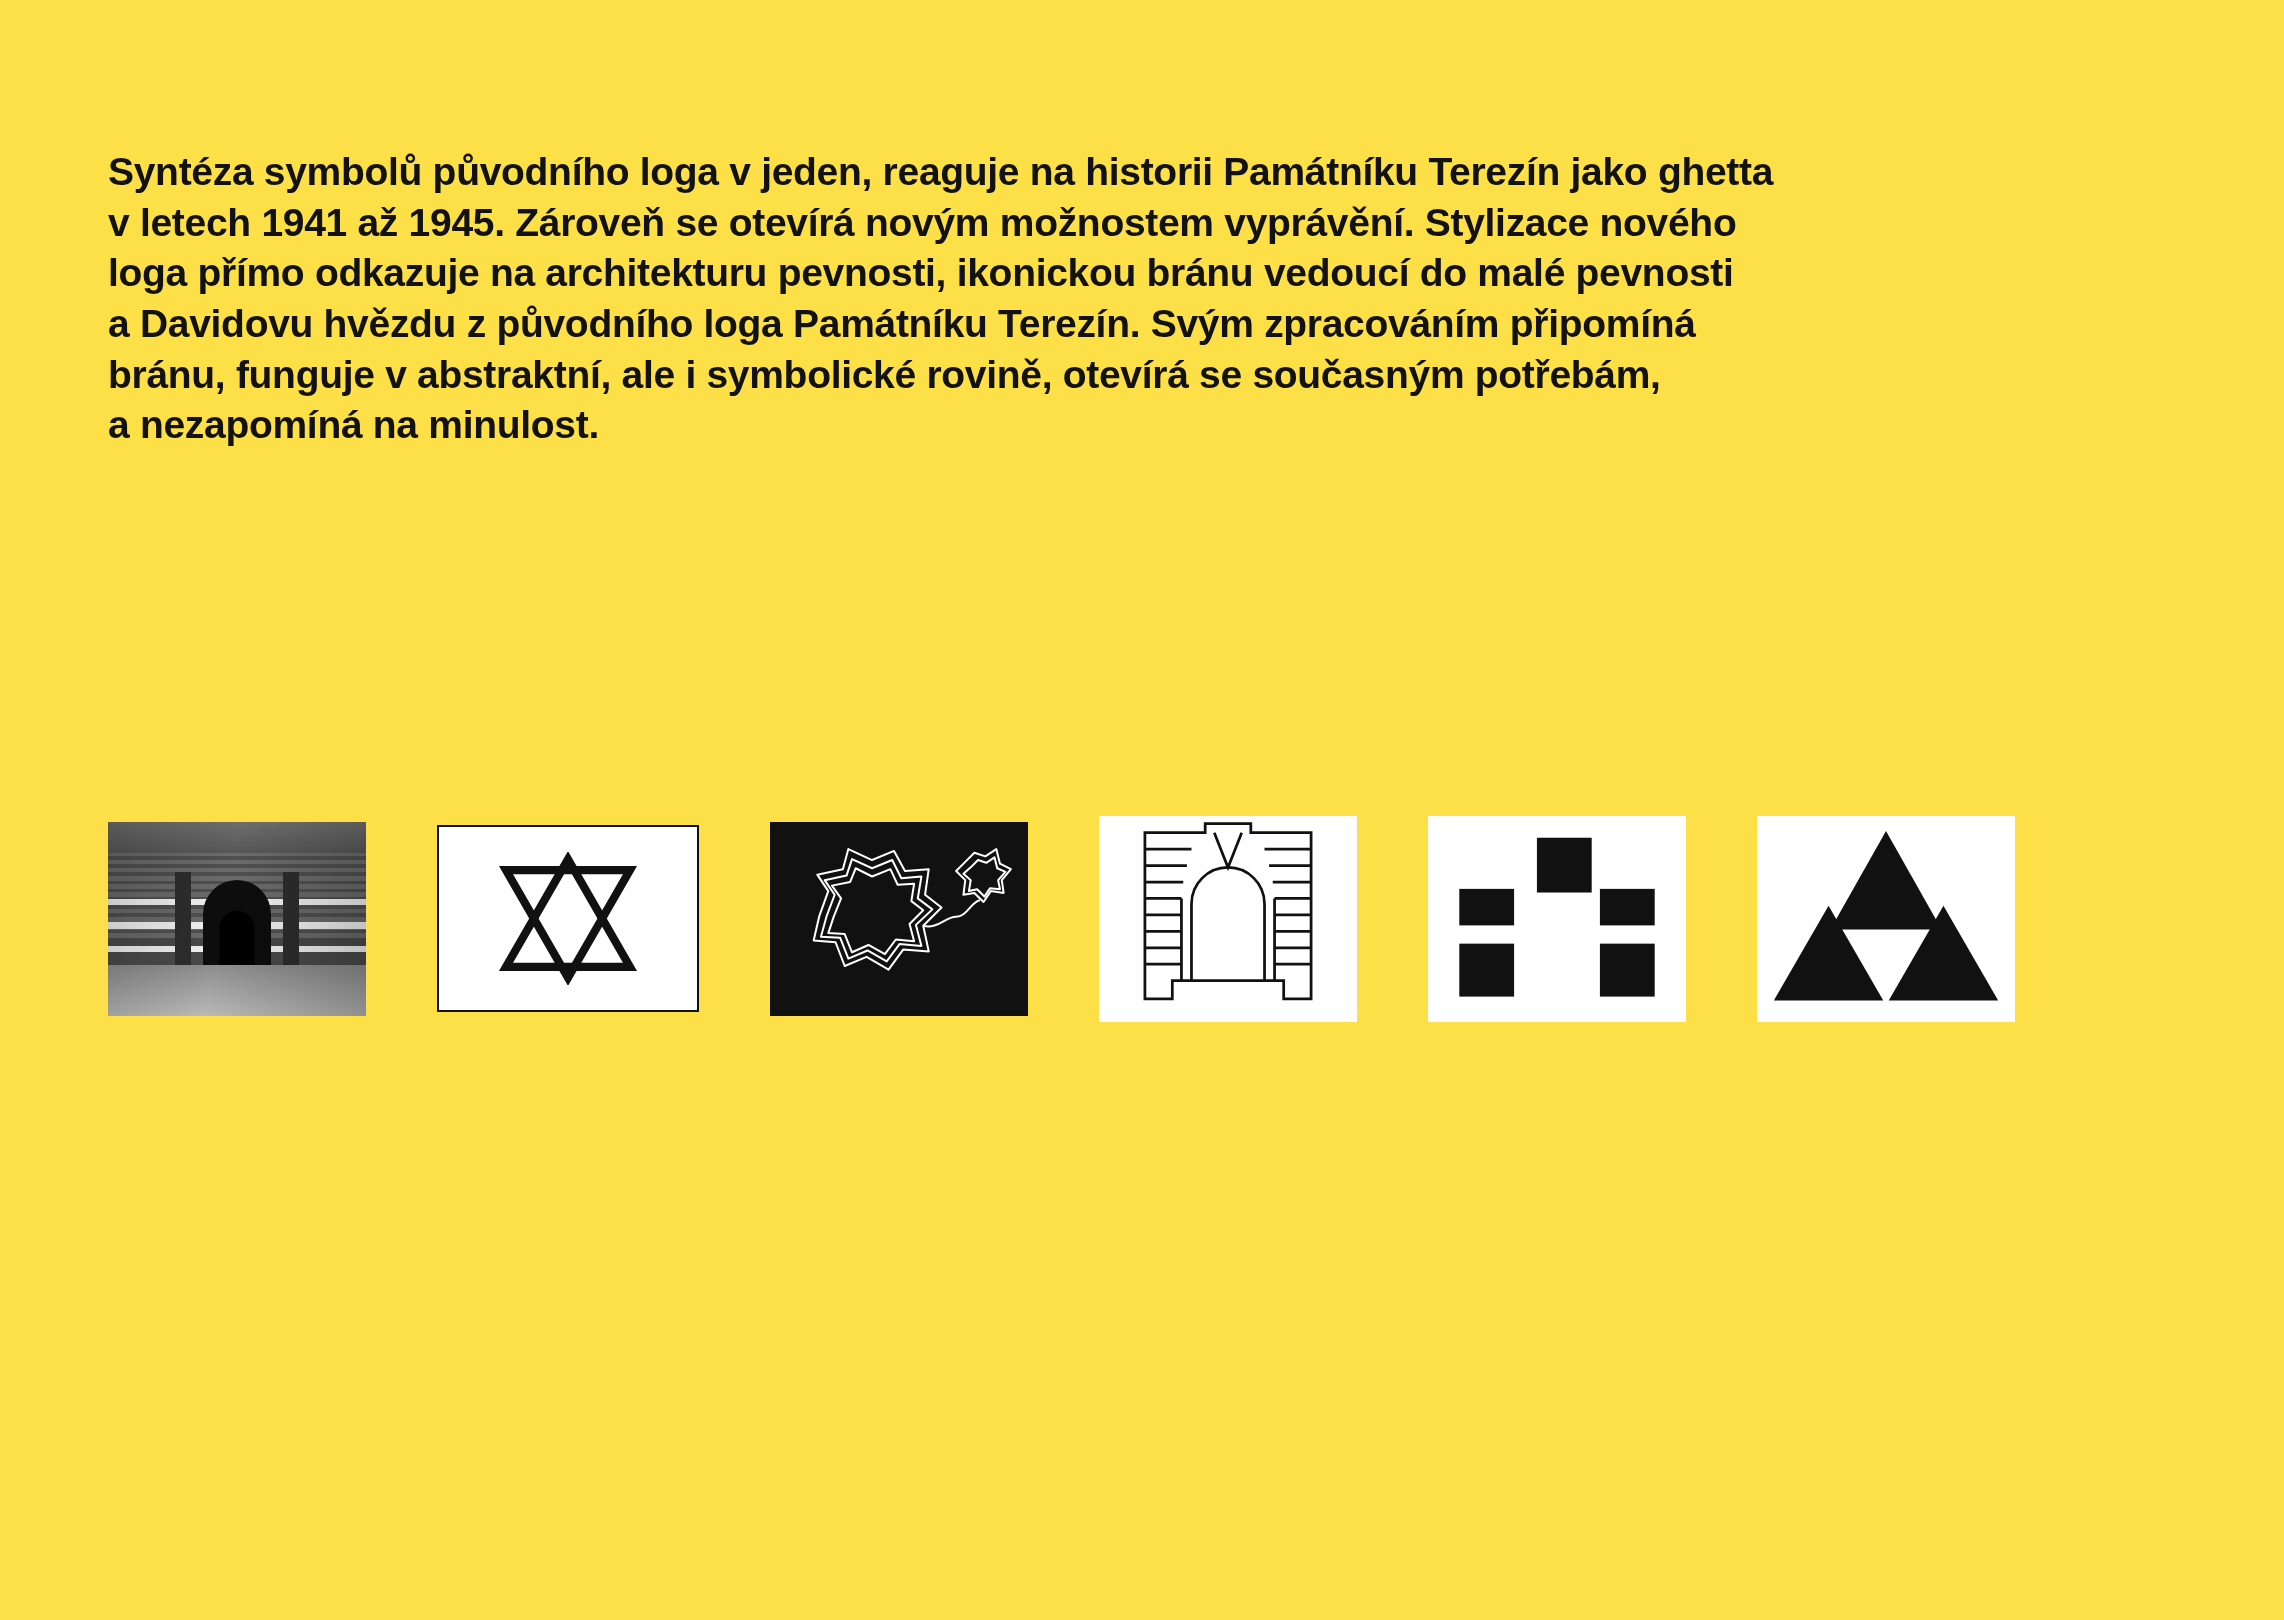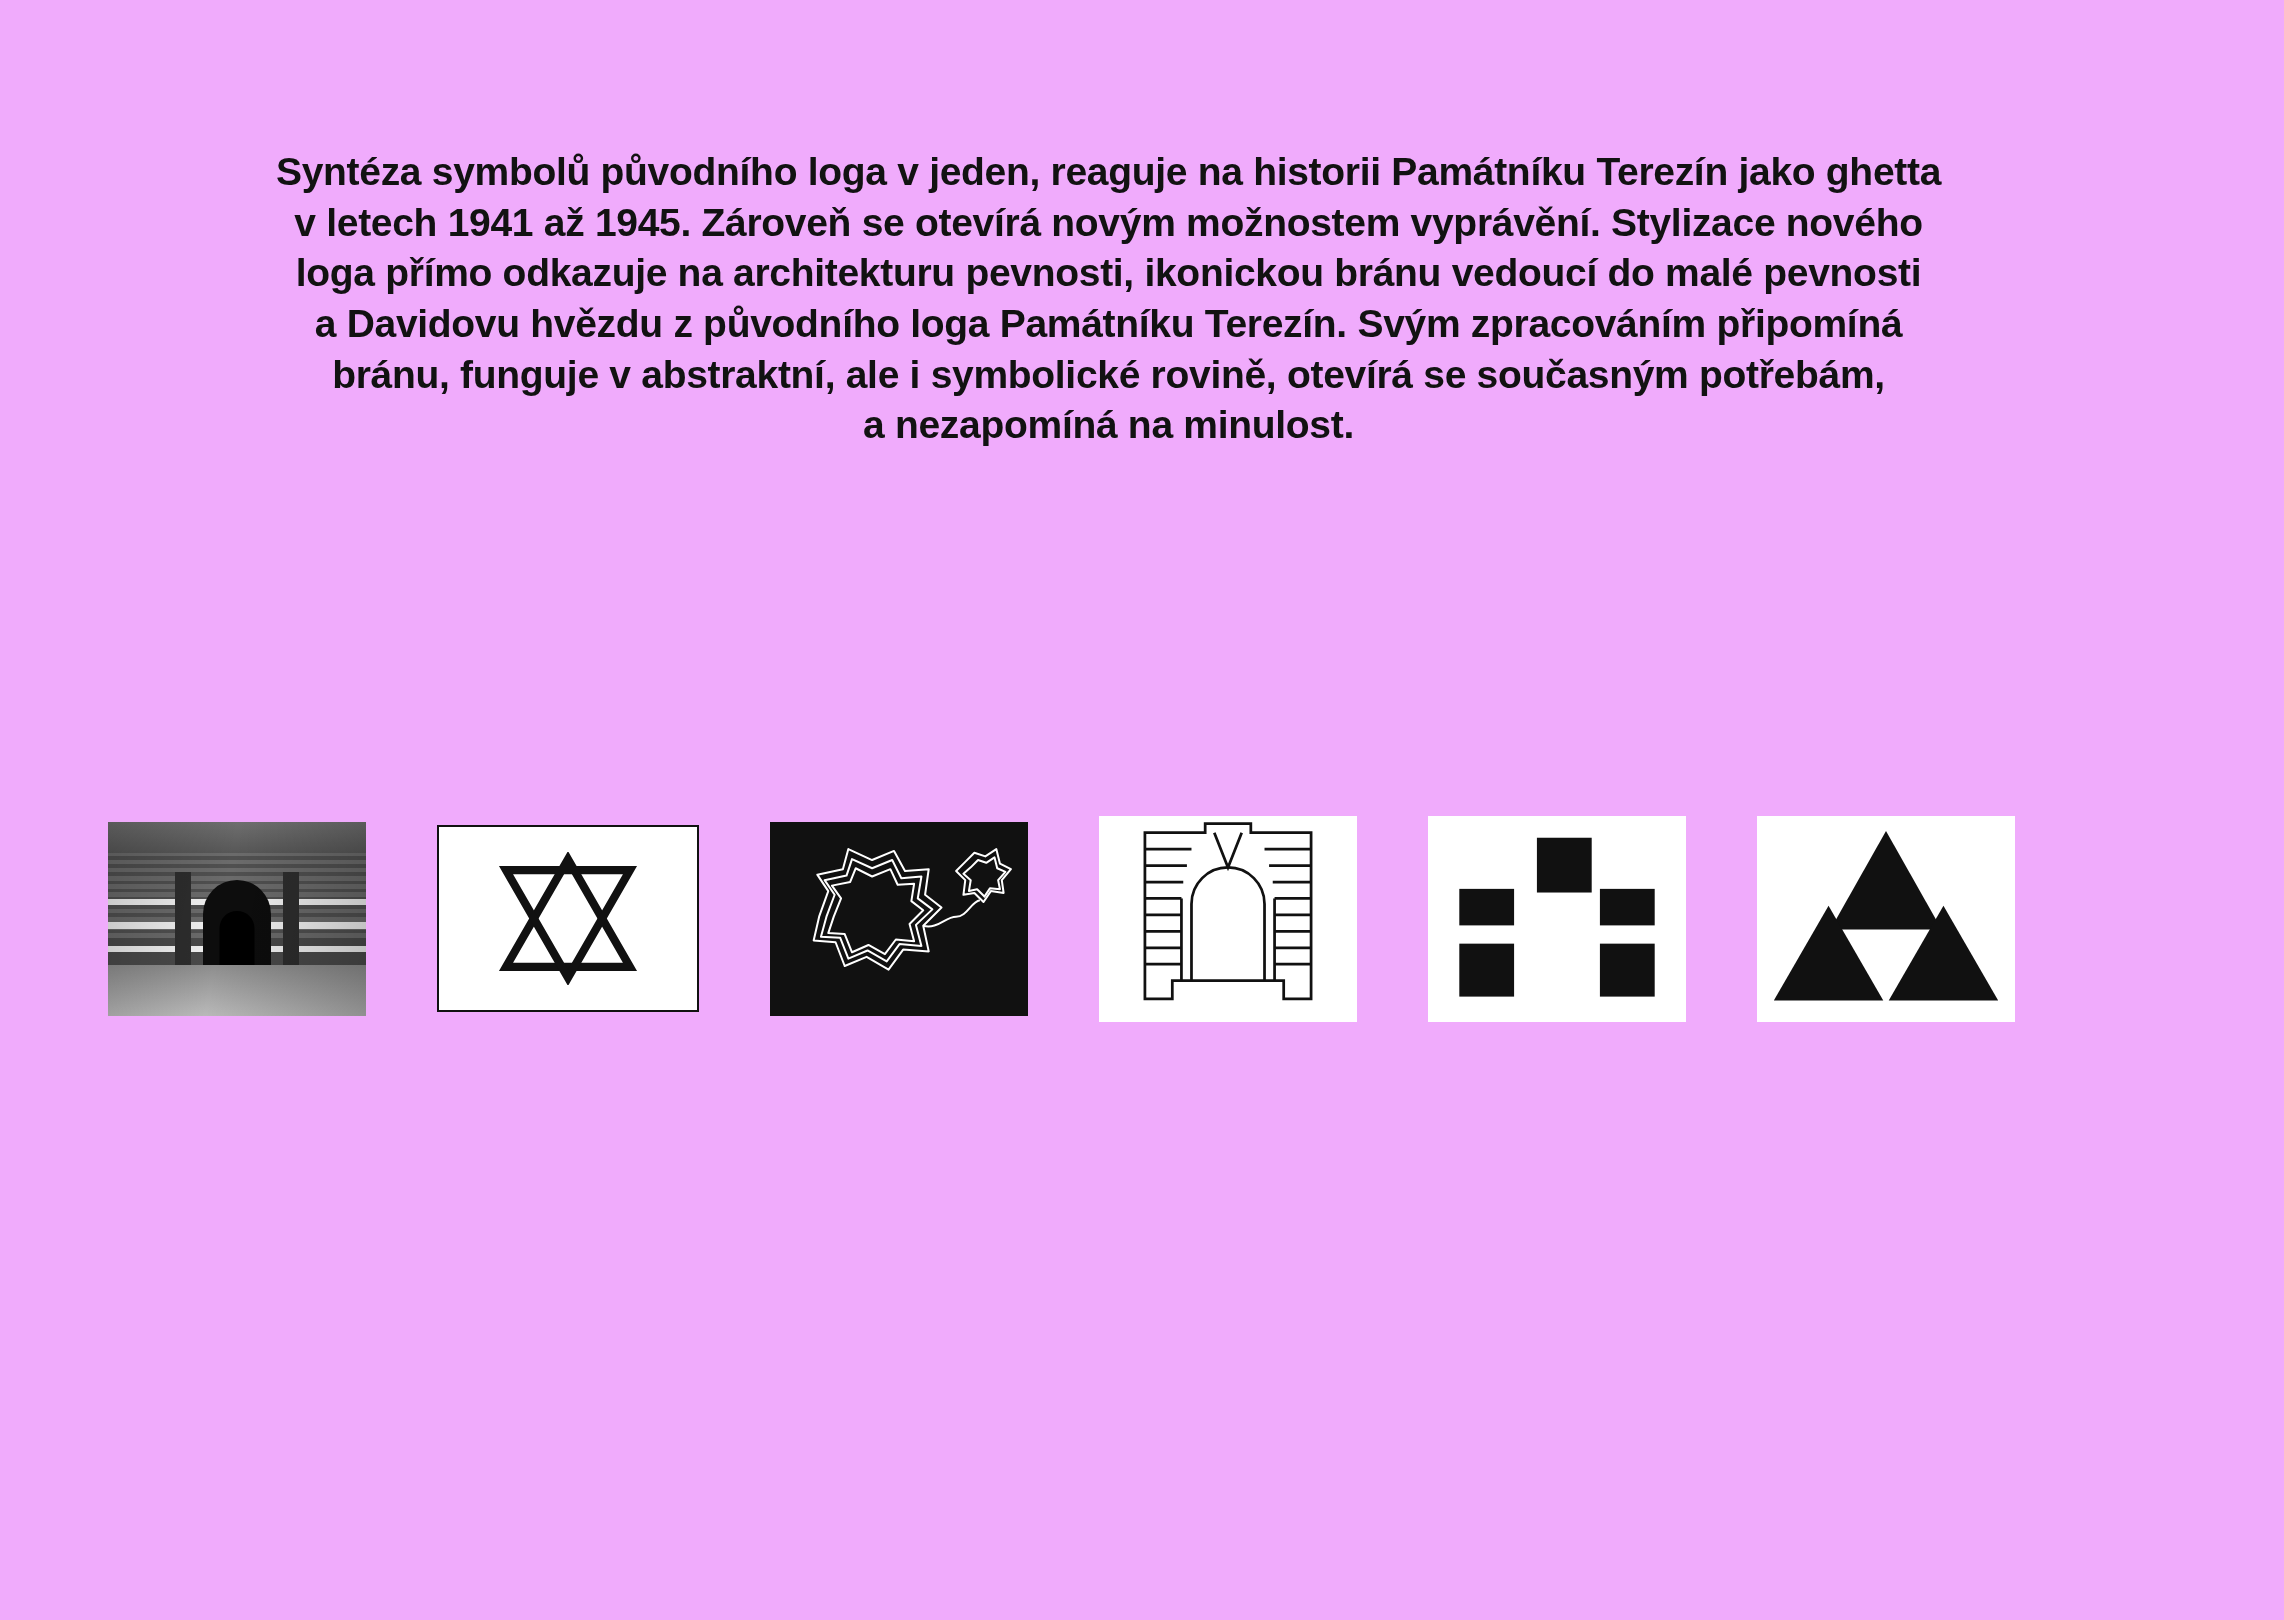--- a/index.html
+++ b/index.html
@@ -12,22 +12,21 @@
     height: 1621px;
     position: relative;
     font-family: "Liberation Sans", sans-serif;
     color: #111111;
     overflow: hidden;
   }
 
   .page {
     position: absolute;
     inset: 0;
-    background: #f0abfc;
-    text-align: center;
+    background: #fde047;
   }
 
   .description {
     position: absolute;
     left: 108px;
     top: 108px;
     width: 2001px;
     font-size: 39px;
     line-height: 1.30;
     font-weight: 700;

